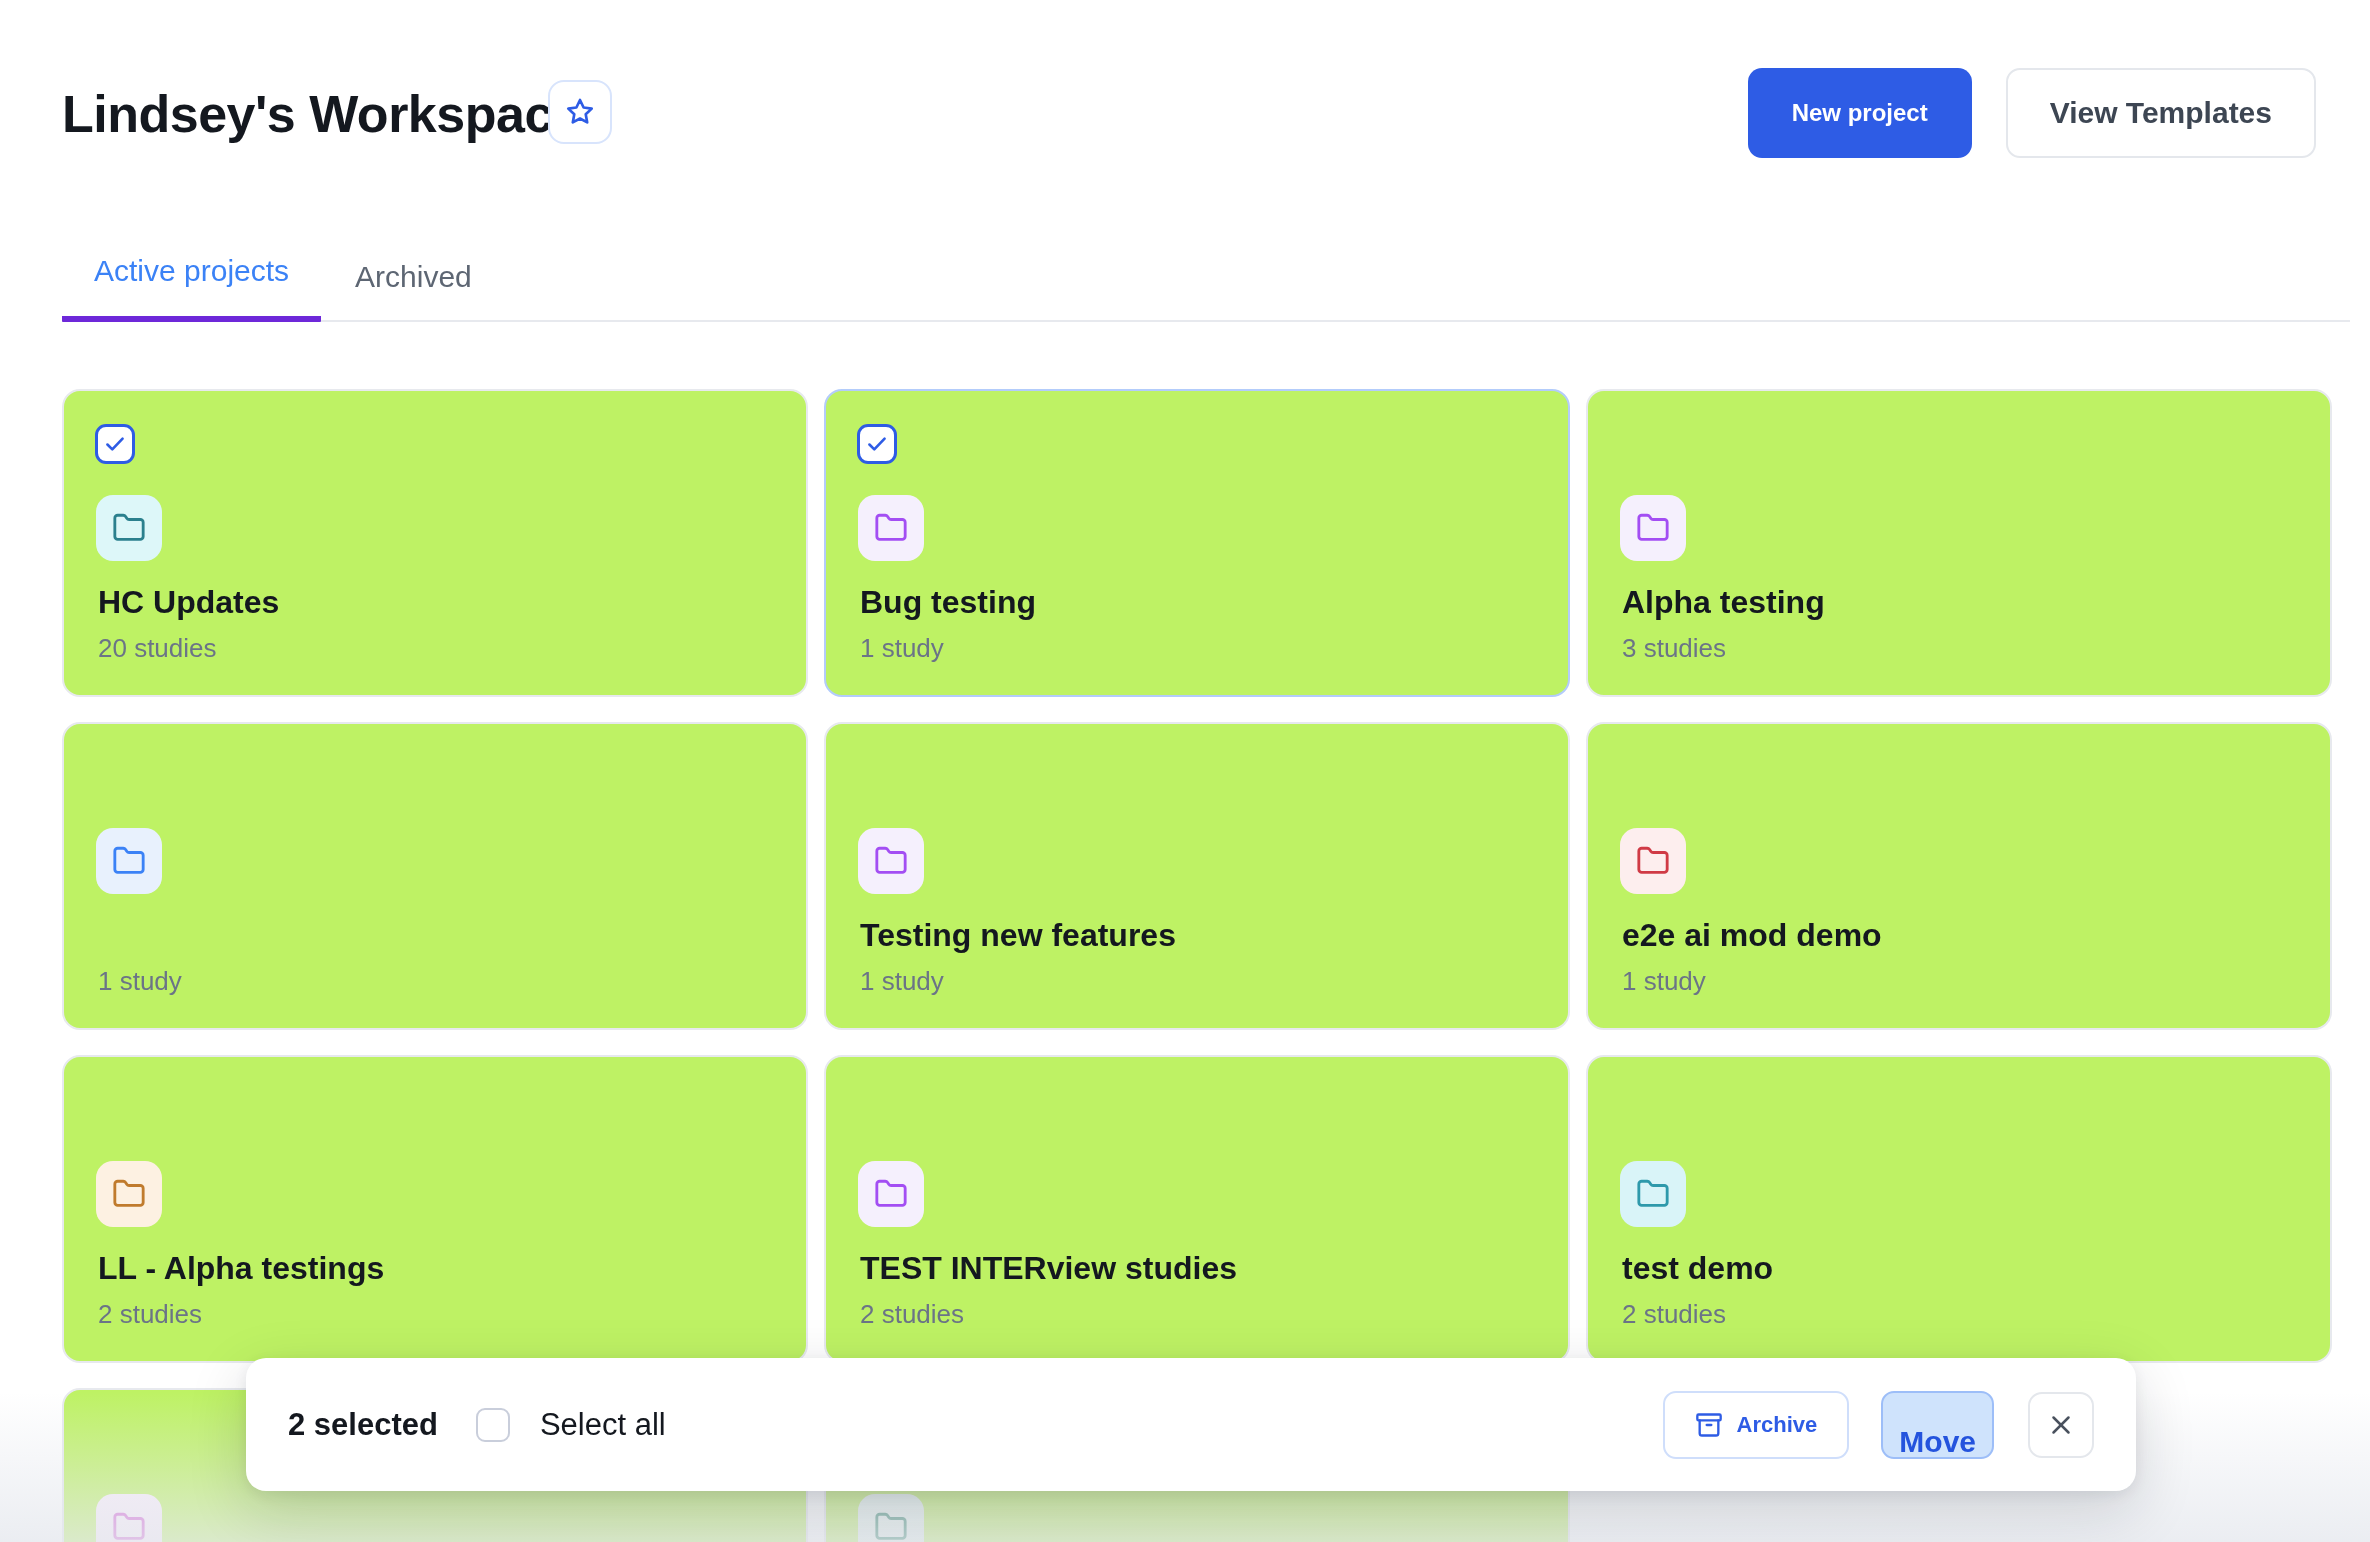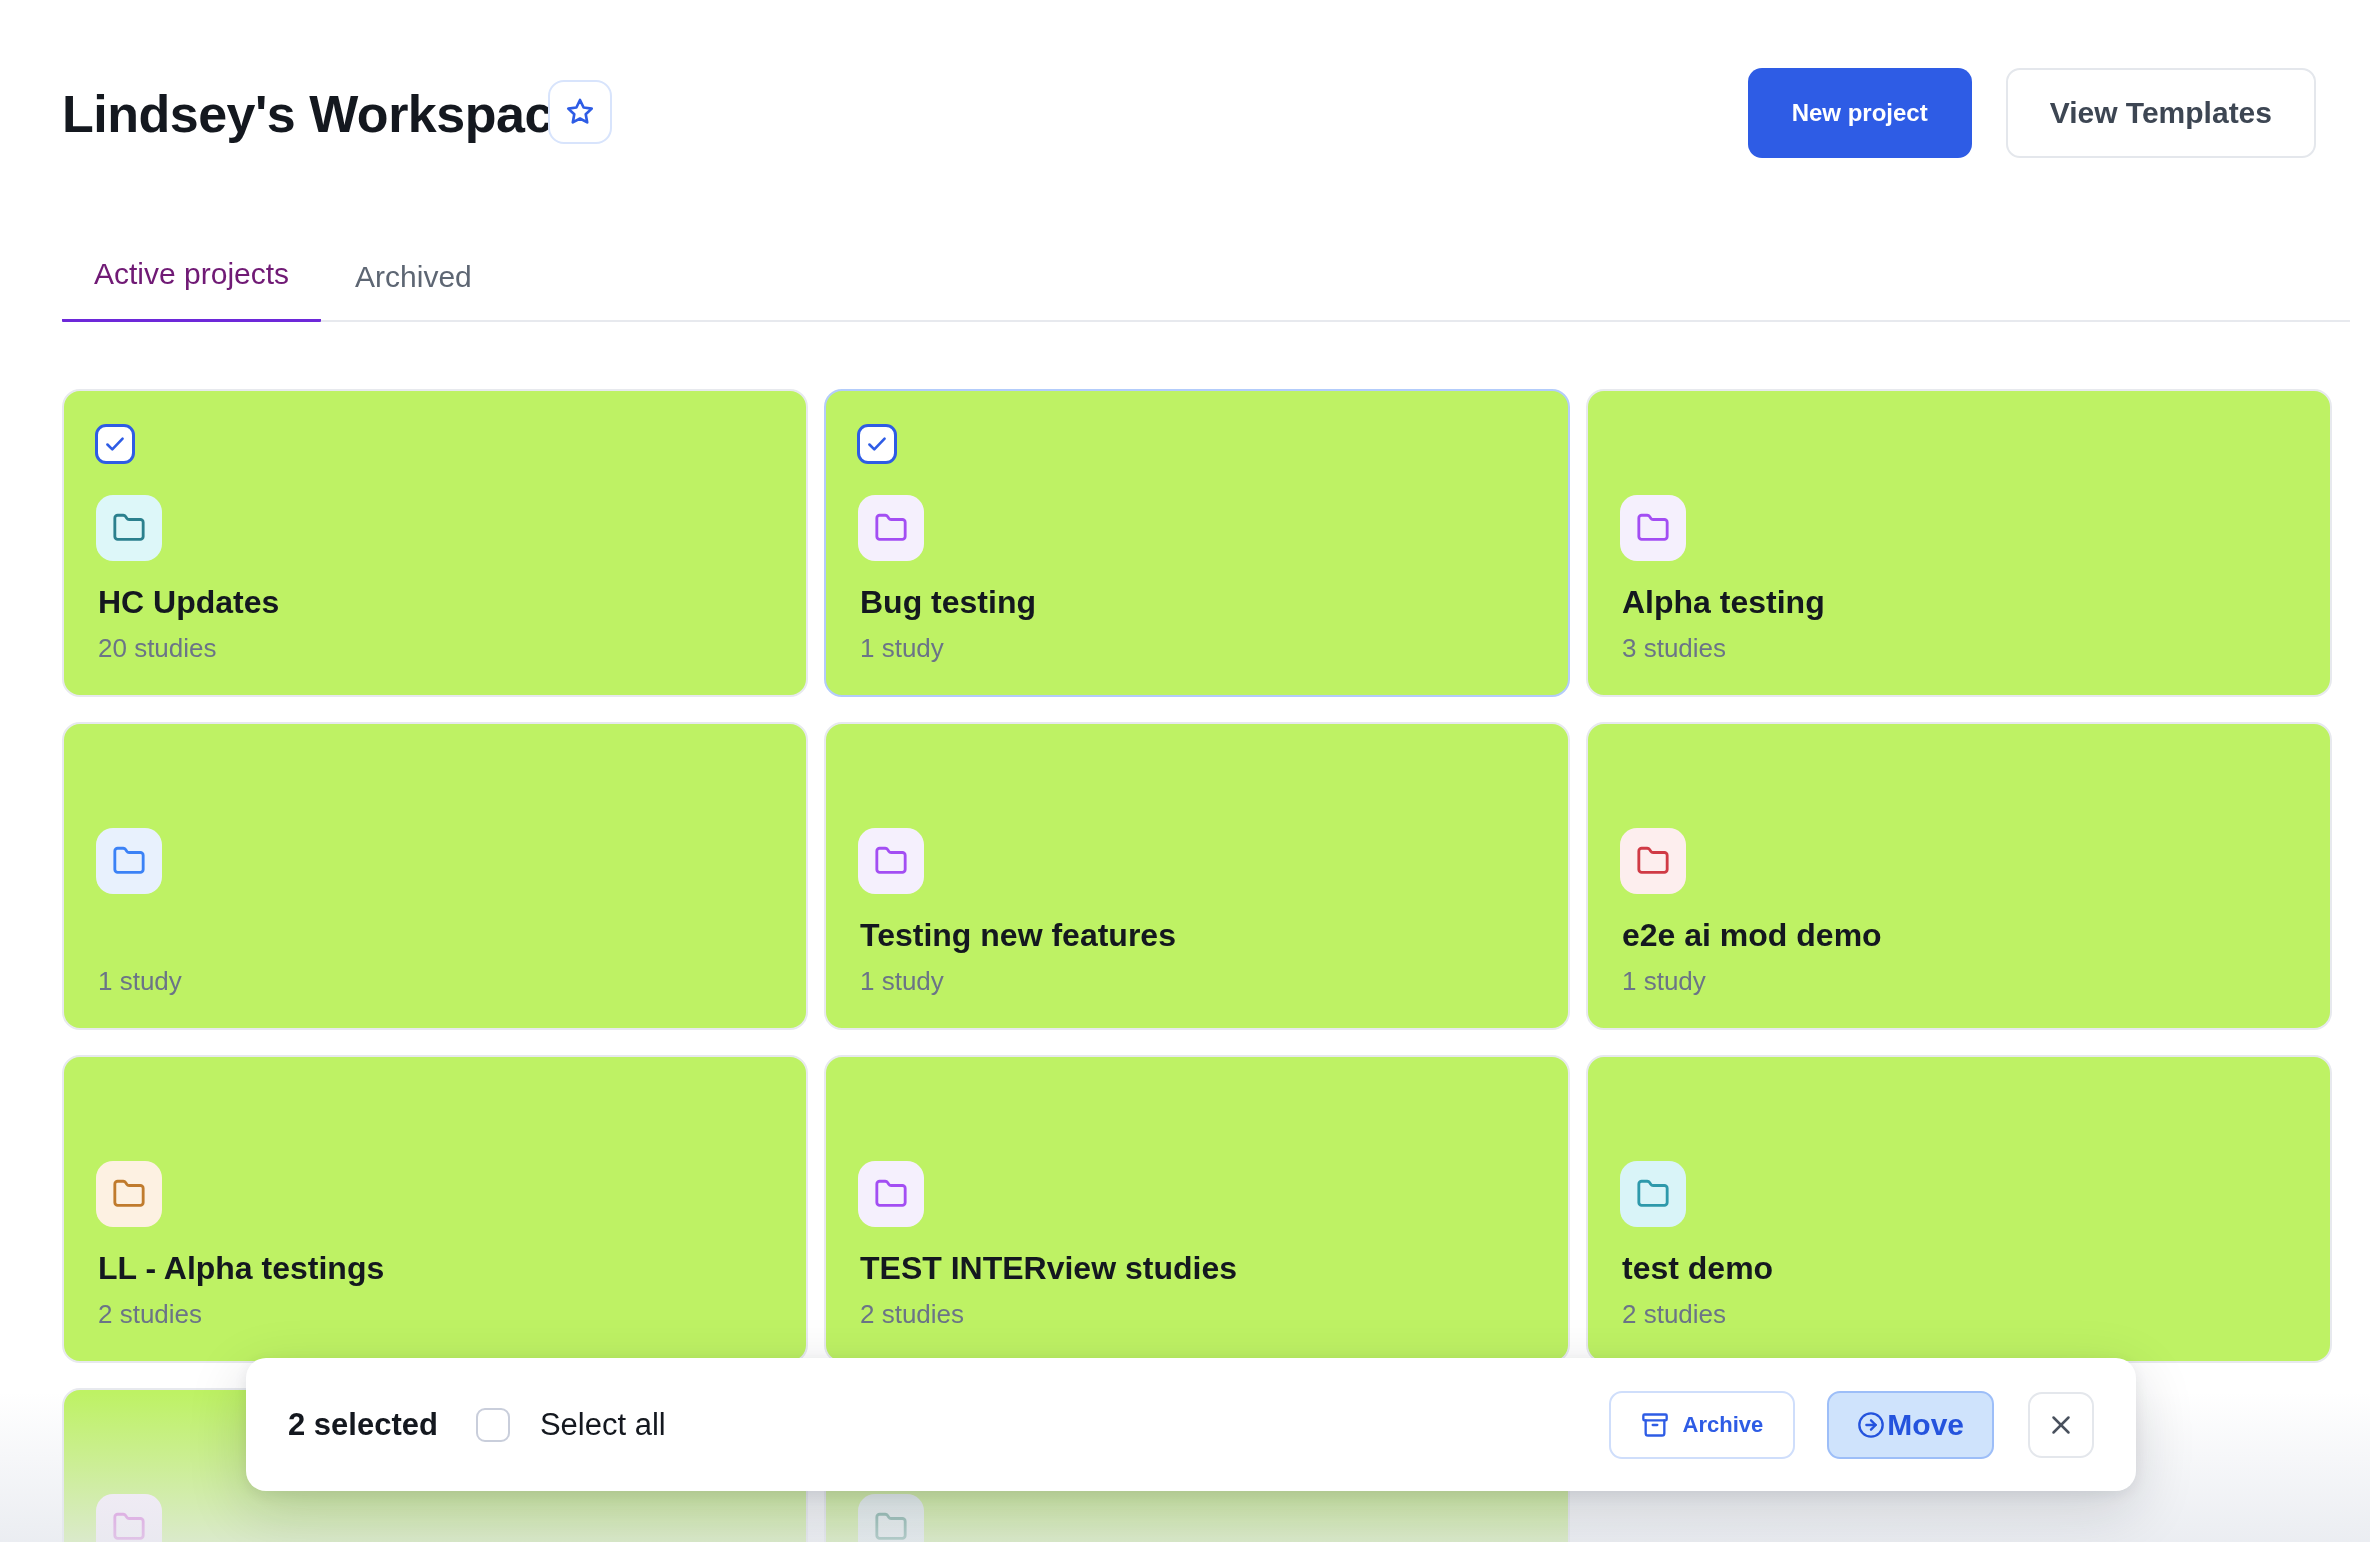--- a/index.html
+++ b/index.html
@@ -36,21 +36,21 @@
 
   
   .tabs {
     position:absolute; left:62px; right:20px; top:238px; height:84px;
     border-bottom:2px solid #e7e9ee; display:flex; align-items:flex-end;
   }
   .tab {
     font-size:30px; padding:0 32px 28px 32px; cursor:pointer;
     color:#5d6673; font-weight:500; position:relative; bottom:-2px;
   }
-  .tab.active { color:#701a75; border-bottom:3px solid #6d28d9; border-radius:1px; }
+  .tab.active { color:#3b82f6; border-bottom:6px solid #6d28d9; border-radius:1px; }
   .tab.inactive { margin-left:2px; }
 
   
   .grid {
     position:absolute; left:62px; top:389px;
     display:grid; grid-template-columns:repeat(3,746px);
     grid-auto-rows:308px; column-gap:16px; row-gap:25px;
   }
   .card {
     position:relative; background:#bef264;
@@ -99,24 +99,24 @@
   }
   .select-all-label { font-size:31px; color:#14181f; margin-left:30px; }
   .bar-spacer { flex:1; }
   .btn-archive {
     height:68px; padding:0 30px; border:2px solid #cfdefb; border-radius:13px;
     background:#fff; color:#2e5ce5; font-size:22px; font-weight:700; font-family:inherit;
     display:flex; align-items:center; gap:14px; cursor:pointer;
   }
   .btn-archive svg { width:28px; height:28px; stroke:#2e5ce5; }
   .btn-move {
-    height:68px; padding:0 28px; margin-left:32px;
+    height:68px; padding:0 16px; margin-left:32px;
     border:2.5px solid #9dbef8; border-radius:13px;
     background:#cfe3fc; color:#2453dd; font-size:30px; font-weight:700; font-family:inherit;
-    display:flex; align-items:center; gap:2px; cursor:pointer;
+    display:flex; align-items:center; gap:32px; cursor:pointer;flex-direction:column;
   }
   .btn-move svg { width:28px; height:28px; stroke:#2453dd; }
   .btn-close {
     width:66px; height:66px; margin-left:34px;
     border:2px solid #e4e7ec; border-radius:14px; background:#fff;
     display:flex; align-items:center; justify-content:center; cursor:pointer;
   }
   .btn-close svg { width:30px; height:30px; stroke:#49515e; }
 </style>
 </head>

